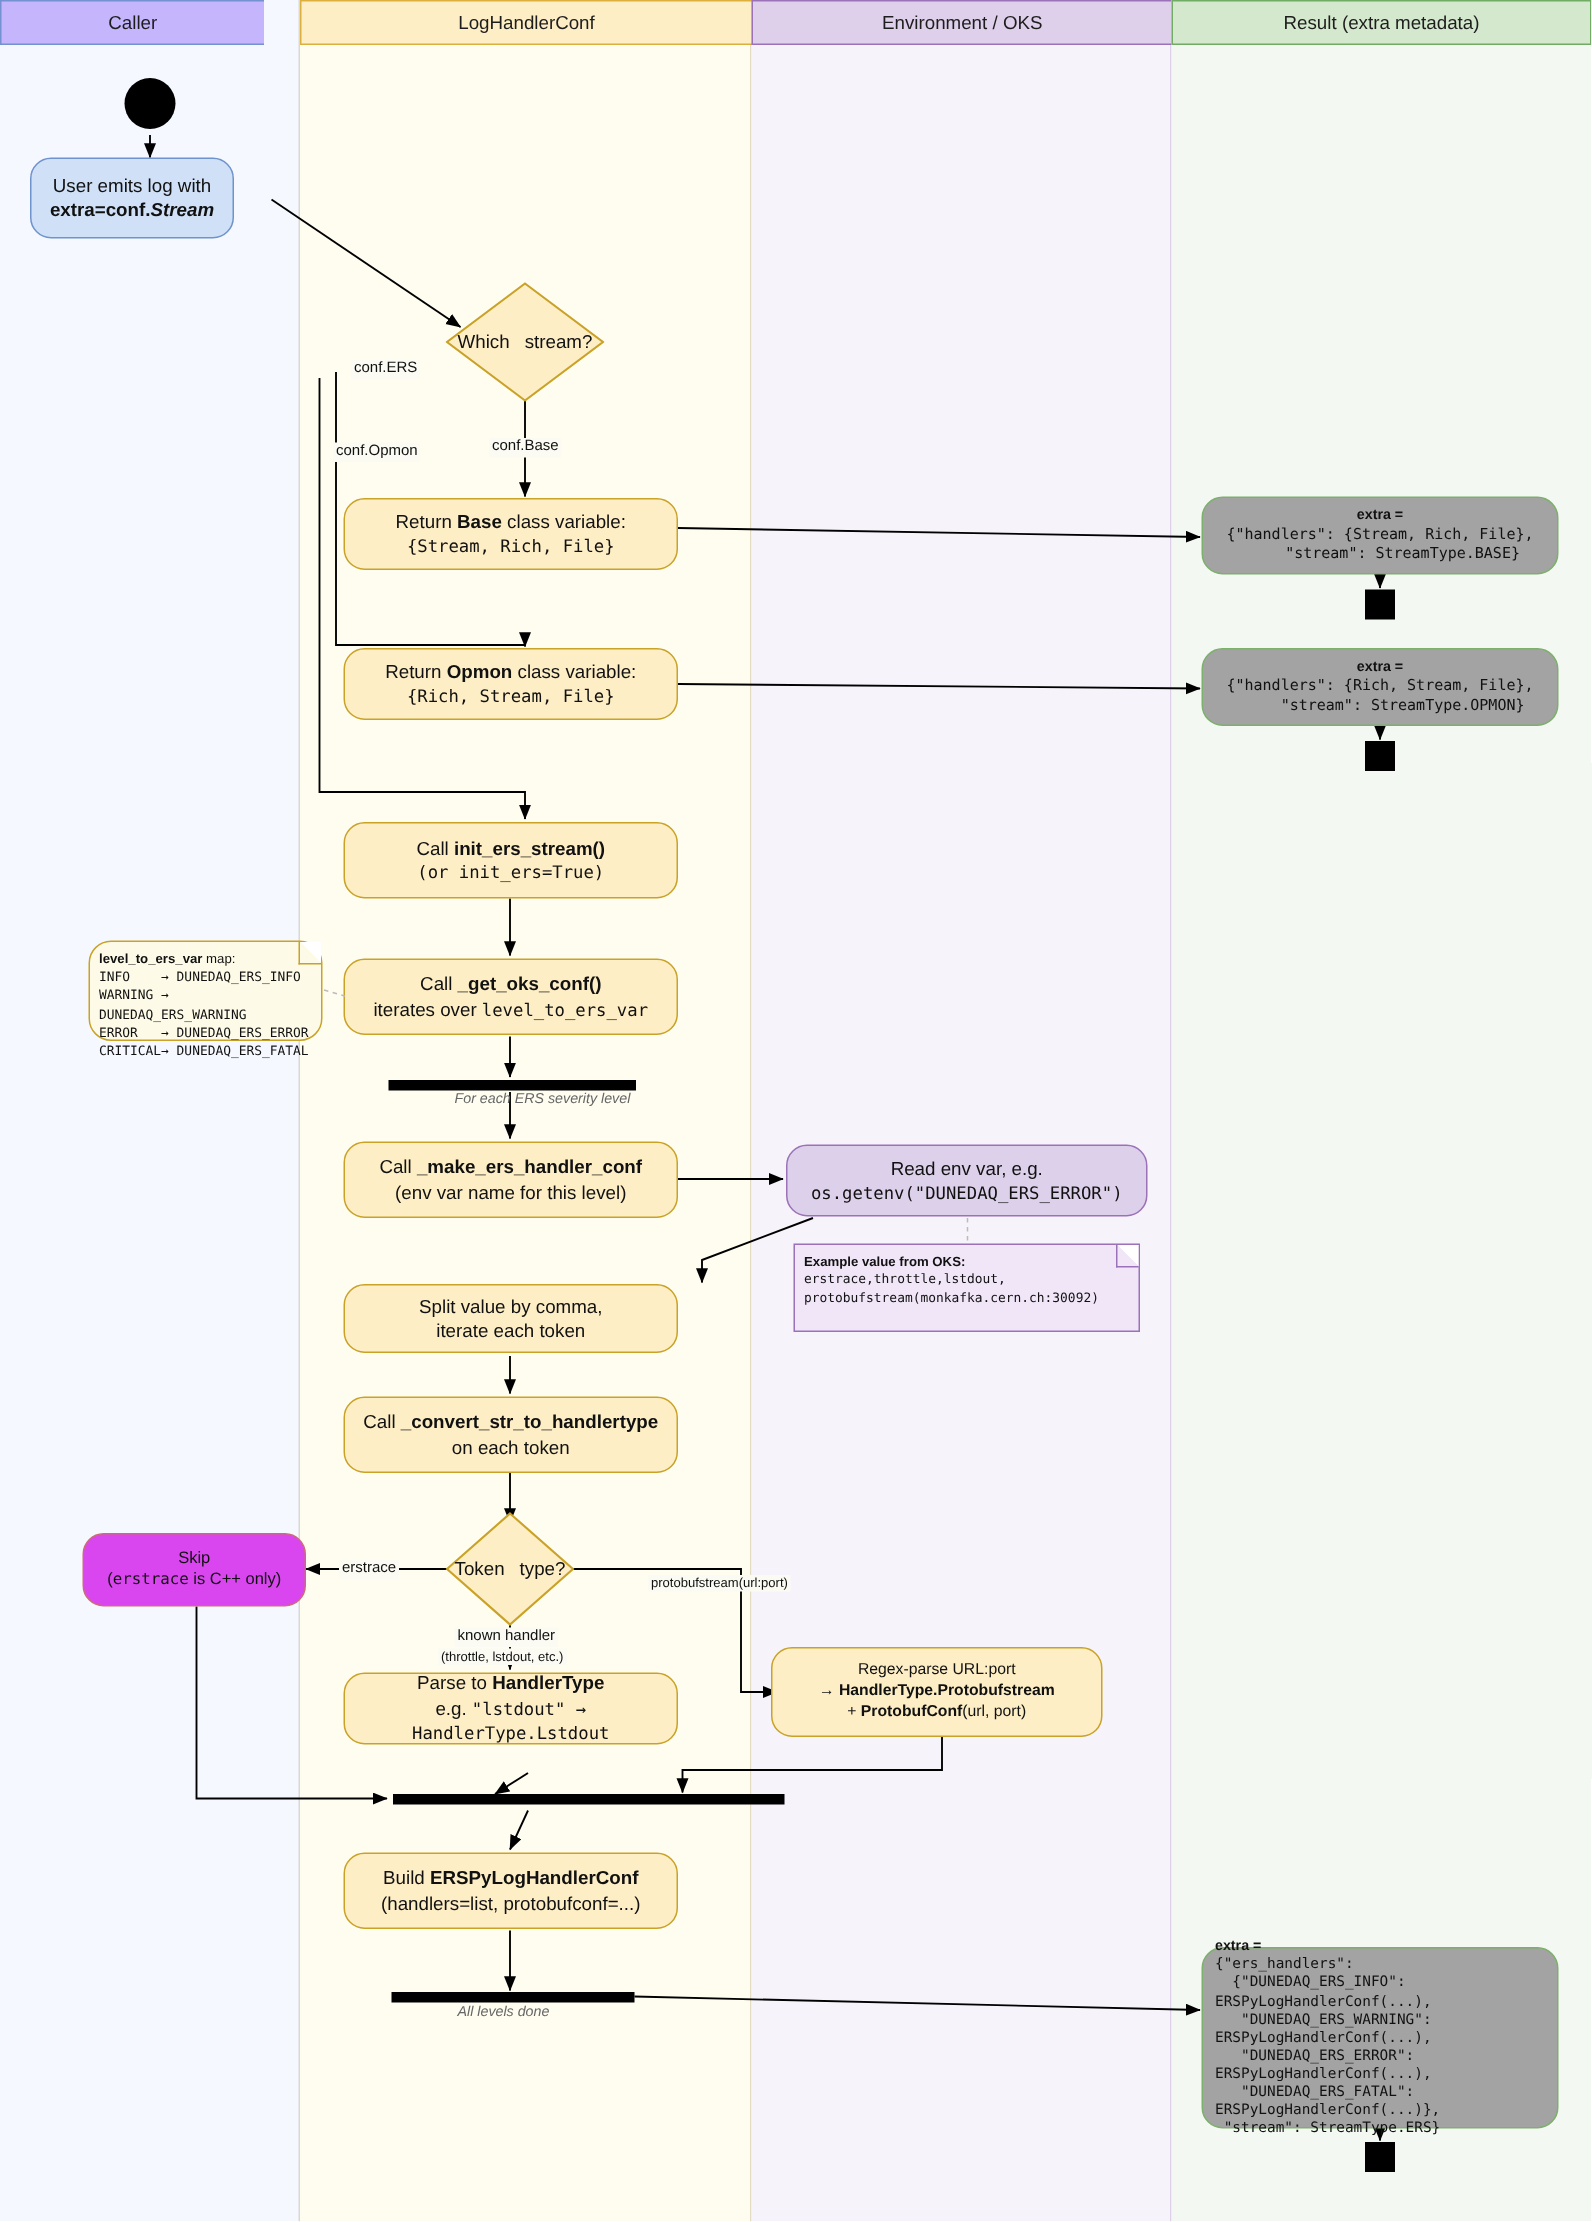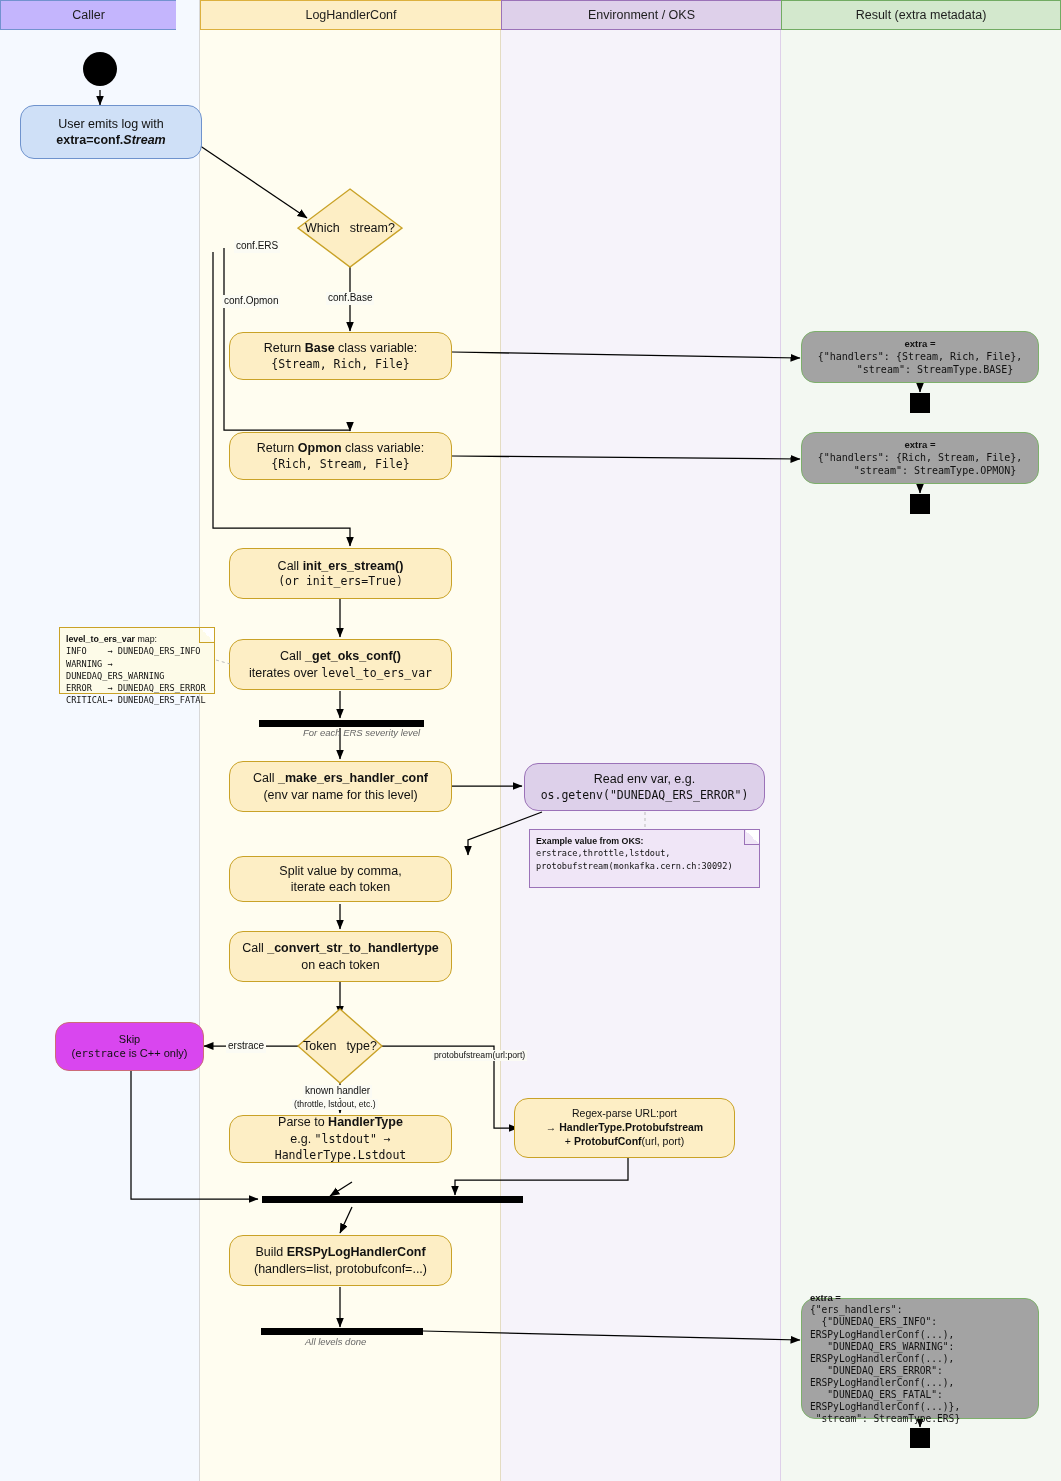--- a/index.html
+++ b/index.html
@@ -145,21 +145,21 @@
       <path d="M452,352 L800,358"></path>
 
       <path d="M452,456 L800,459"></path>
 
       <path d="M423,1331 L800,1340"></path>
     </g>
   </svg>
 
   <div class="start-dot" style="left:83px;top:52px;"></div>
 
-  <div class="node rounded blue" style="left:20px;top:105px;width:182px;height:54px;">
+  <div class="node rounded blue" style="left:20px;top:105px;width:136px;height:54px;">
     <div>User emits log with</div>
     <div>
       <span class="b">extra=conf.</span><span class="b i">Stream</span>
     </div>
   </div>
 
   <div class="node rounded red" style="left:55px;top:1022px;width:149px;height:49px;">
     <div style="font-size:11px;">Skip</div>
     <div style="font-size:11px;"><span>(</span><span class="mono" style="font-size:10.5px;">erstrace</span><span> is C++ only)</span></div>
   </div>
@@ -239,21 +239,21 @@
   <div class="bar" style="left:262px;top:1196px;width:261px;"></div>
 
   <div class="node rounded" style="left:229px;top:1235px;width:223px;height:51px;">
     <div><span>Build </span><span class="b">ERSPyLogHandlerConf</span></div>
     <div>(handlers=list, protobufconf=...)</div>
   </div>
 
   <div class="bar" style="left:261px;top:1328px;width:162px;"></div>
   <span class="barlbl" style="left:305px;top:1336px;">All levels done</span>
 
-  <div class="note" style="left:59px;top:627px;width:156px;height:67px;">
+  <div class="note" style="left:59px;top:627px;width:156px;height:67px;border-radius:15px;">
     <div class="fold"></div>
     <div><span class="b" style="font-family:'Liberation Sans',sans-serif;font-size:8.8px;">level_to_ers_var</span><span style="font-family:'Liberation Sans',sans-serif;font-size:8.8px;"> map:</span></div>
     <div style="white-space:pre;">INFO    → DUNEDAQ_ERS_INFO
 WARNING →
 DUNEDAQ_ERS_WARNING
 ERROR   → DUNEDAQ_ERS_ERROR
 CRITICAL→ DUNEDAQ_ERS_FATAL</div>
   </div>
 
   <div class="node rounded purple" style="left:524px;top:763px;width:241px;height:48px;">

